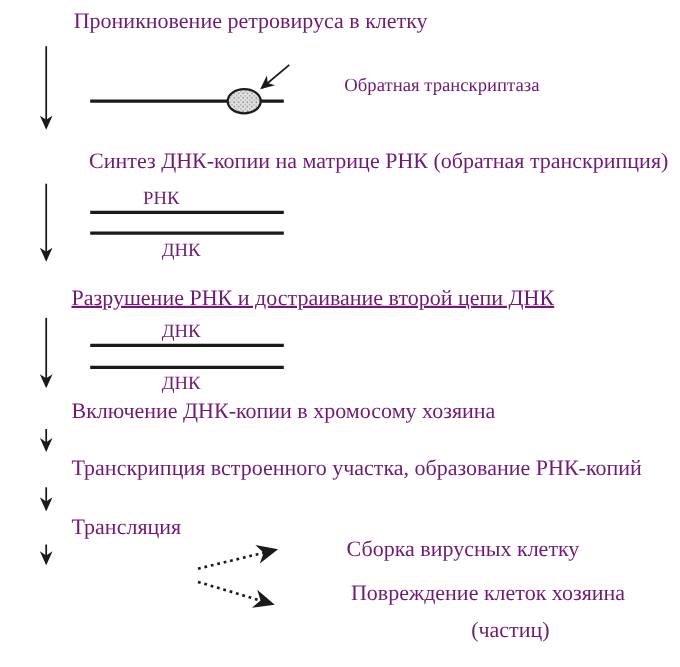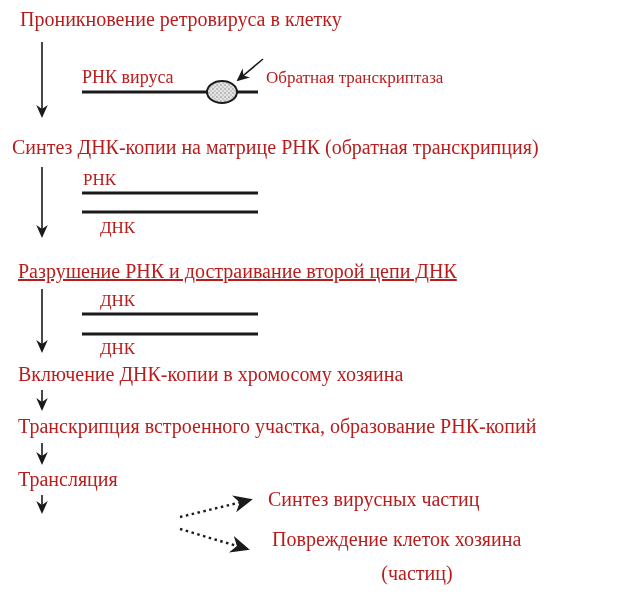--- a/index.html
+++ b/index.html
@@ -14,21 +14,22 @@
     background: #ffffff;
     font-family: "Liberation Serif", "DejaVu Serif", serif;
     color: #1a1a1a;
     overflow: hidden;
   }
   .txt {
     position: absolute;
     white-space: nowrap;
     font-size: 20px;
     line-height: 1.15;
-    color: #b91c1c;
+    color: #701a75;
+    margin-left: 47px;
   }
   .small {
     font-size: 17px;
   }
   .mid {
     font-size: 18px;
   }
   .center-block {
     text-align: center;
     white-space: normal;
@@ -74,32 +75,31 @@
     <line x1="82" y1="212" x2="258" y2="212" stroke="#1a1a1a" stroke-width="3"></line>
 
     <line x1="82" y1="314" x2="258" y2="314" stroke="#1a1a1a" stroke-width="3"></line>
     <line x1="82" y1="334" x2="258" y2="334" stroke="#1a1a1a" stroke-width="3"></line>
 
     <line x1="180" y1="517" x2="250" y2="500" stroke="#1a1a1a" stroke-width="2.4" stroke-dasharray="2.5 3.5" marker-end="url(#ah)"></line>
     <line x1="180" y1="529" x2="247" y2="549" stroke="#1a1a1a" stroke-width="2.4" stroke-dasharray="2.5 3.5" marker-end="url(#ah)"></line>
   </svg>
 
   <div class="txt" style="left:20px; top:8px;">Проникновение ретровируса в клетку</div>
-  <div class="txt mid" style="left:82px; top:67px;">РНК вируса</div>
   <div class="txt small" style="left:266px; top:68px;">Обратная транскриптаза</div>
 
-  <div class="txt" style="left:12px; top:136px;">Синтез ДНК-копии на матрице РНК (обратная транскрипция)</div>
+  <div class="txt" style="left:34px; top:136px;">Синтез ДНК-копии на матрице РНК (обратная транскрипция)</div>
   <div class="txt small" style="left:83px; top:170px;">РНК</div>
   <div class="txt small" style="left:100px; top:218px;">ДНК</div>
 
   <div class="txt" style="left:18px; top:260px;text-decoration:underline;">Разрушение РНК и достраивание второй цепи ДНК</div>
   <div class="txt small" style="left:100px; top:291px;">ДНК</div>
   <div class="txt small" style="left:100px; top:339px;">ДНК</div>
 
   <div class="txt" style="left:18px; top:415px;">Транскрипция встроенного участка, образование РНК-копий</div>
   <div class="txt" style="left:18px; top:363px;">Включение ДНК-копии в хромосому хозяина</div>
   <div class="txt" style="left:18px; top:468px;">Трансляция</div>
 
-  <div class="txt" style="left:268px; top:488px;">Синтез вирусных частиц</div>
+  <div class="txt" style="left:268px; top:488px;">Сборка вирусных клетку</div>
   <div class="txt" style="left:272px; top:528px;">Повреждение клеток хозяина</div>
   <div class="txt center-block" style="left:272px; top:562px; width:290px;">(частиц)</div>
 
 </div>
 
 </body></html>

